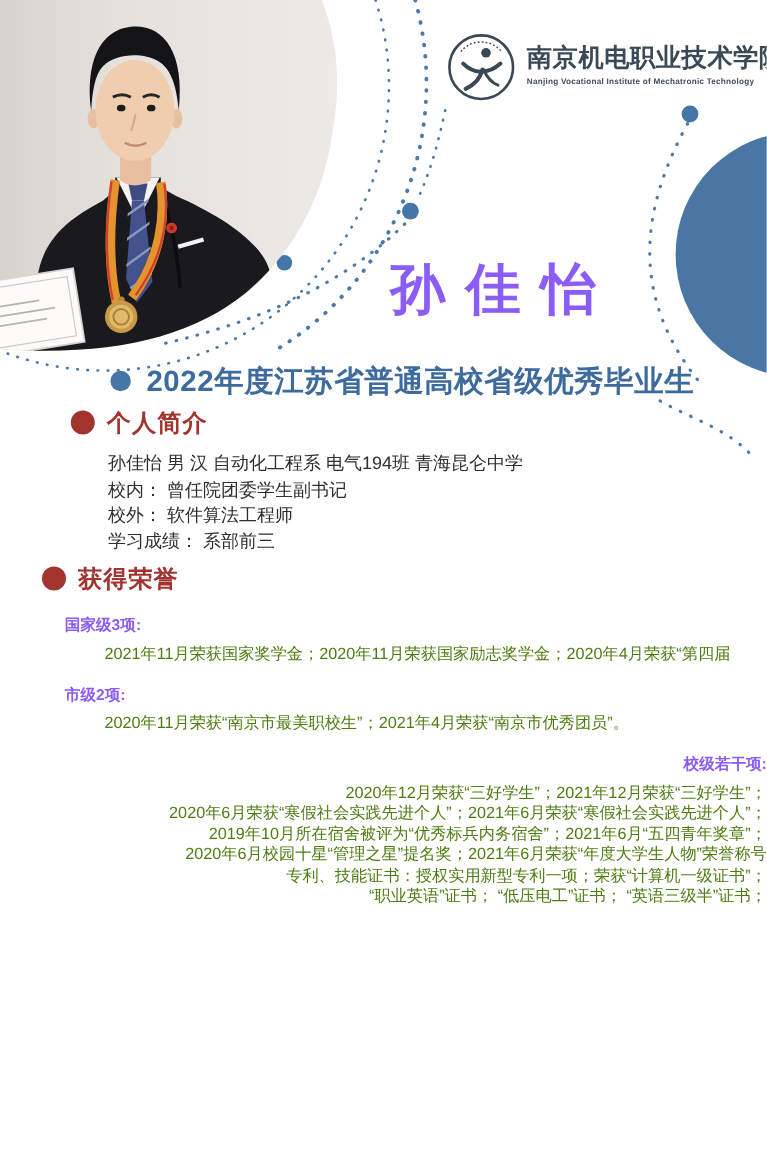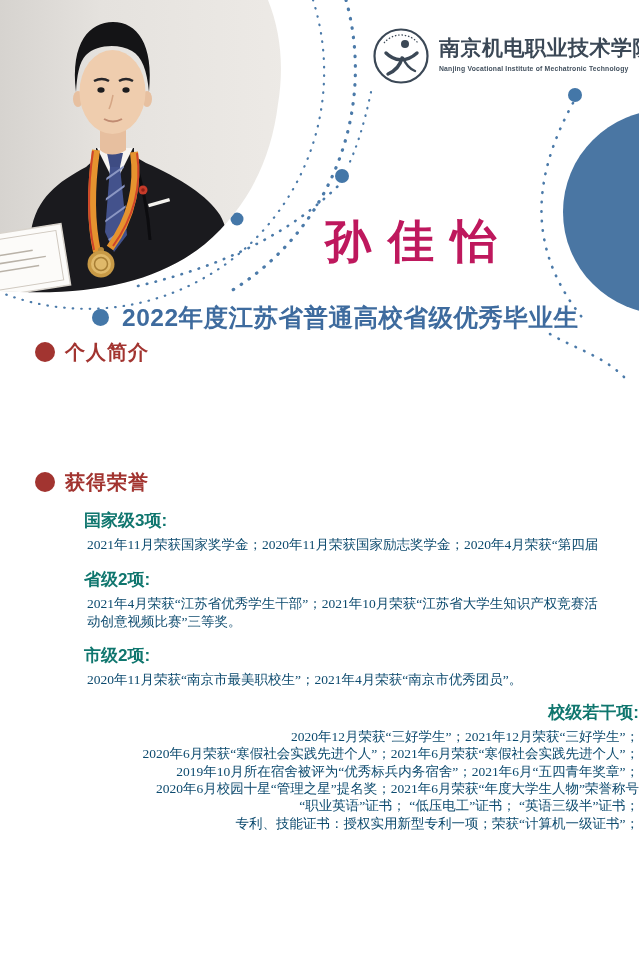--- a/index.html
+++ b/index.html
@@ -13,37 +13,37 @@
   .photo{position:absolute;left:0;top:0;width:290px;height:305px;}
   
   .logo-block{position:absolute;left:372px;top:27px;display:flex;gap:9px;align-items:flex-start;}
   .emblem{width:58px;height:58px;flex:0 0 auto;}
   .school-names{display:flex;flex-direction:column;}
   .school-name{margin-top:7px;font-size:21px;font-weight:bold;color:#3b4856;letter-spacing:0.5px;white-space:nowrap;}
   .school-name-en{margin-top:3px;font-size:6.8px;font-weight:bold;color:#42505e;letter-spacing:0.2px;white-space:nowrap;}
   
   .student-name{
     position:absolute;left:325px;top:211px;font-size:46px;font-weight:bold;
-    color:#be185d;letter-spacing:17px;white-space:nowrap;
+    color:#8b5cf6;letter-spacing:17px;white-space:nowrap;
   }
   .banner{position:absolute;left:92px;top:301px;display:flex;align-items:center;gap:13px;}
   .banner-dot{width:17px;height:17px;border-radius:50%;background:#4477a8;flex:0 0 auto;}
   .banner-title{font-size:24.5px;font-weight:bold;color:#3e6b9e;letter-spacing:0.5px;white-space:nowrap;}
   
   .section{position:absolute;left:0;right:0;}
   .sec-head{margin-left:35px;display:flex;align-items:center;gap:10px;height:24px;}
   .dot-red{width:20px;height:20px;border-radius:50%;background:#a23430;flex:0 0 auto;}
   .sec-title{font-size:20px;font-weight:bold;color:#a23430;letter-spacing:1px;}
-  #profile-section{top:340px;}
+  #profile-section{top:340px;padding-left:24px;}
   .intro{margin:12px 0 0 66px;font-size:15px;line-height:21.5px;color:#2e2e2e;}
   #honors-section{top:470px;}
   .group{margin-left:0;}
   .g1{margin-top:16px;} .g2{margin-top:16px;} .g3{margin-top:15px;} .g4{margin-top:14px;text-align:right;}
-  .g-label{margin-left:84px;font-size:17px;line-height:22px;font-weight:bold;color:#0f766e;}
-  .g-lines{margin:4px 0 0 87px;font-size:13.5px;line-height:17.3px;color:#0c4a6e;white-space:nowrap;font-family:Liberation Serif, serif;}
+  .g-label{margin-left:54px;font-size:13px;line-height:22px;font-weight:bold;color:#8b5cf6;}
+  .g-lines{margin:4px 0 0 87px;font-size:13.5px;line-height:17.3px;color:#4d7c0f;white-space:nowrap;}
 </style>
 </head>
 <body>
 
 <div class="poster">
 
   <svg class="deco" viewBox="0 0 639 959">
     <circle cx="665" cy="212" r="102" fill="#4a76a3"></circle>
     <g fill="none" stroke="#4b7aa9" stroke-linecap="round">
       <path d="M346,0 A260,260 0 0 1 231,291" stroke-width="3.2" stroke-dasharray="0.5 9"></path>
@@ -154,56 +154,55 @@
   <div class="banner">
     <span class="banner-dot"></span>
     <span class="banner-title">2022年度江苏省普通高校省级优秀毕业生</span>
   </div>
 
   <div class="section" id="profile-section">
     <div class="sec-head">
       <span class="dot-red"></span>
       <span class="sec-title">个人简介</span>
     </div>
+    <div class="intro">
+      <div>孙佳怡 男  汉 自动化工程系 电气194班 青海昆仑中学</div>
+      <div>校内：  曾任院团委学生副书记</div>
+      <div>校外：  软件算法工程师</div>
+      <div>学习成绩： 系部前三</div>
+    </div>
   </div>
 
   <div class="section" id="honors-section">
     <div class="sec-head">
       <span class="dot-red"></span>
       <span class="sec-title">获得荣誉</span>
     </div>
 
     <div class="group g1">
       <div class="g-label">国家级3项:</div>
       <div class="g-lines">
         <div>2021年11月荣获国家奖学金；2020年11月荣获国家励志奖学金；2020年4月荣获“第四届</div>
       </div>
     </div>
 
-    <div class="group g2">
-      <div class="g-label">省级2项:</div>
-      <div class="g-lines">
-        <div>2021年4月荣获“江苏省优秀学生干部”；2021年10月荣获“江苏省大学生知识产权竞赛活</div>
-        <div>动创意视频比赛”三等奖。</div>
-      </div>
-    </div>
 
     <div class="group g3">
       <div class="g-label">市级2项:</div>
       <div class="g-lines">
         <div>2020年11月荣获“南京市最美职校生”；2021年4月荣获“南京市优秀团员”。</div>
       </div>
     </div>
 
     <div class="group g4">
       <div class="g-label">校级若干项:</div>
       <div class="g-lines">
         <div>2020年12月荣获“三好学生”；2021年12月荣获“三好学生”；</div>
         <div>2020年6月荣获“寒假社会实践先进个人”；2021年6月荣获“寒假社会实践先进个人”；</div>
         <div>2019年10月所在宿舍被评为“优秀标兵内务宿舍”；2021年6月“五四青年奖章”；</div>
         <div>2020年6月校园十星“管理之星”提名奖；2021年6月荣获“年度大学生人物”荣誉称号</div>
+        <div>专利、技能证书：授权实用新型专利一项；荣获“计算机一级证书”；</div>
         <div>“职业英语”证书； “低压电工”证书； “英语三级半”证书；</div>
-        <div>专利、技能证书：授权实用新型专利一项；荣获“计算机一级证书”；</div>
       </div>
     </div>
   </div>
 
 </div>
 
 </body></html>

